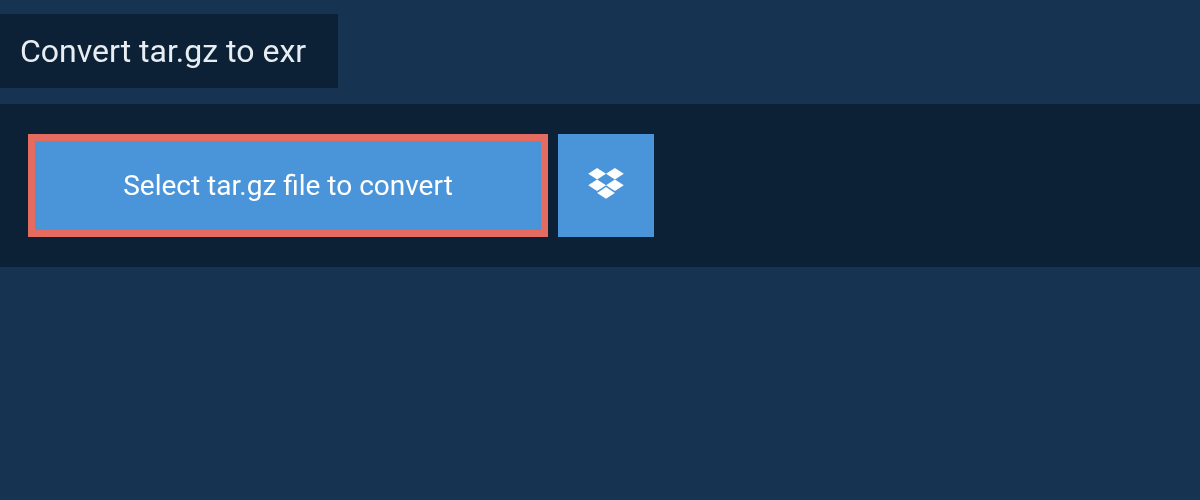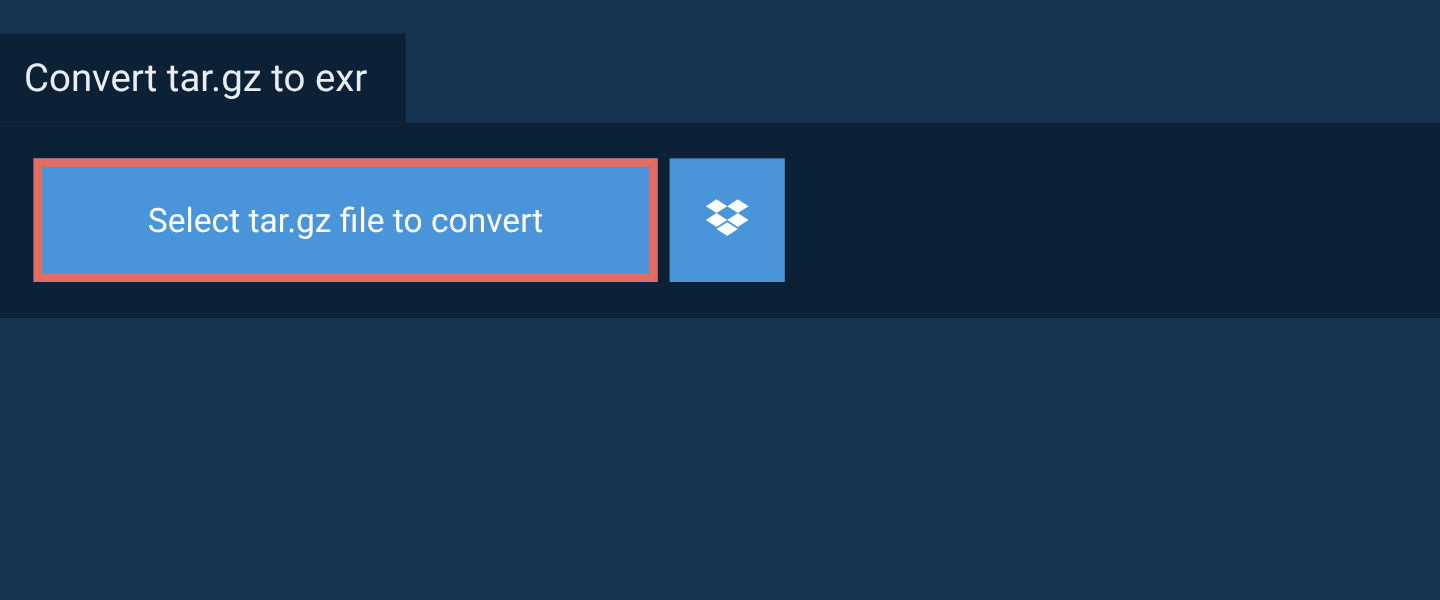--- a/index.html
+++ b/index.html
@@ -11,30 +11,30 @@
       width: 1200px;
       height: 500px;
       background: #163351;
       font-family: -apple-system, BlinkMacSystemFont, "Segoe UI", Roboto, Helvetica, Arial, sans-serif;
       overflow: hidden;
     }
     .tab-header {
       background: #0d2136;
       display: inline-block;
       padding: 18px 32px 18px 20px;
-      margin-top: 28px;
+      margin-top: 14px;
     }
     .tab-title {
       color: #e8edf2;
       font-size: 32px;
       font-weight: 400;
     }
     .main-panel {
       background: #0d2136;
-      margin-top: 0;
+      margin-top: 16px;
       padding: 30px 28px 30px 28px;
       width: 100%;
     }
     .button-row {
       display: flex;
       gap: 10px;
       align-items: stretch;
     }
     .select-button {
       background: #4a95d9;

